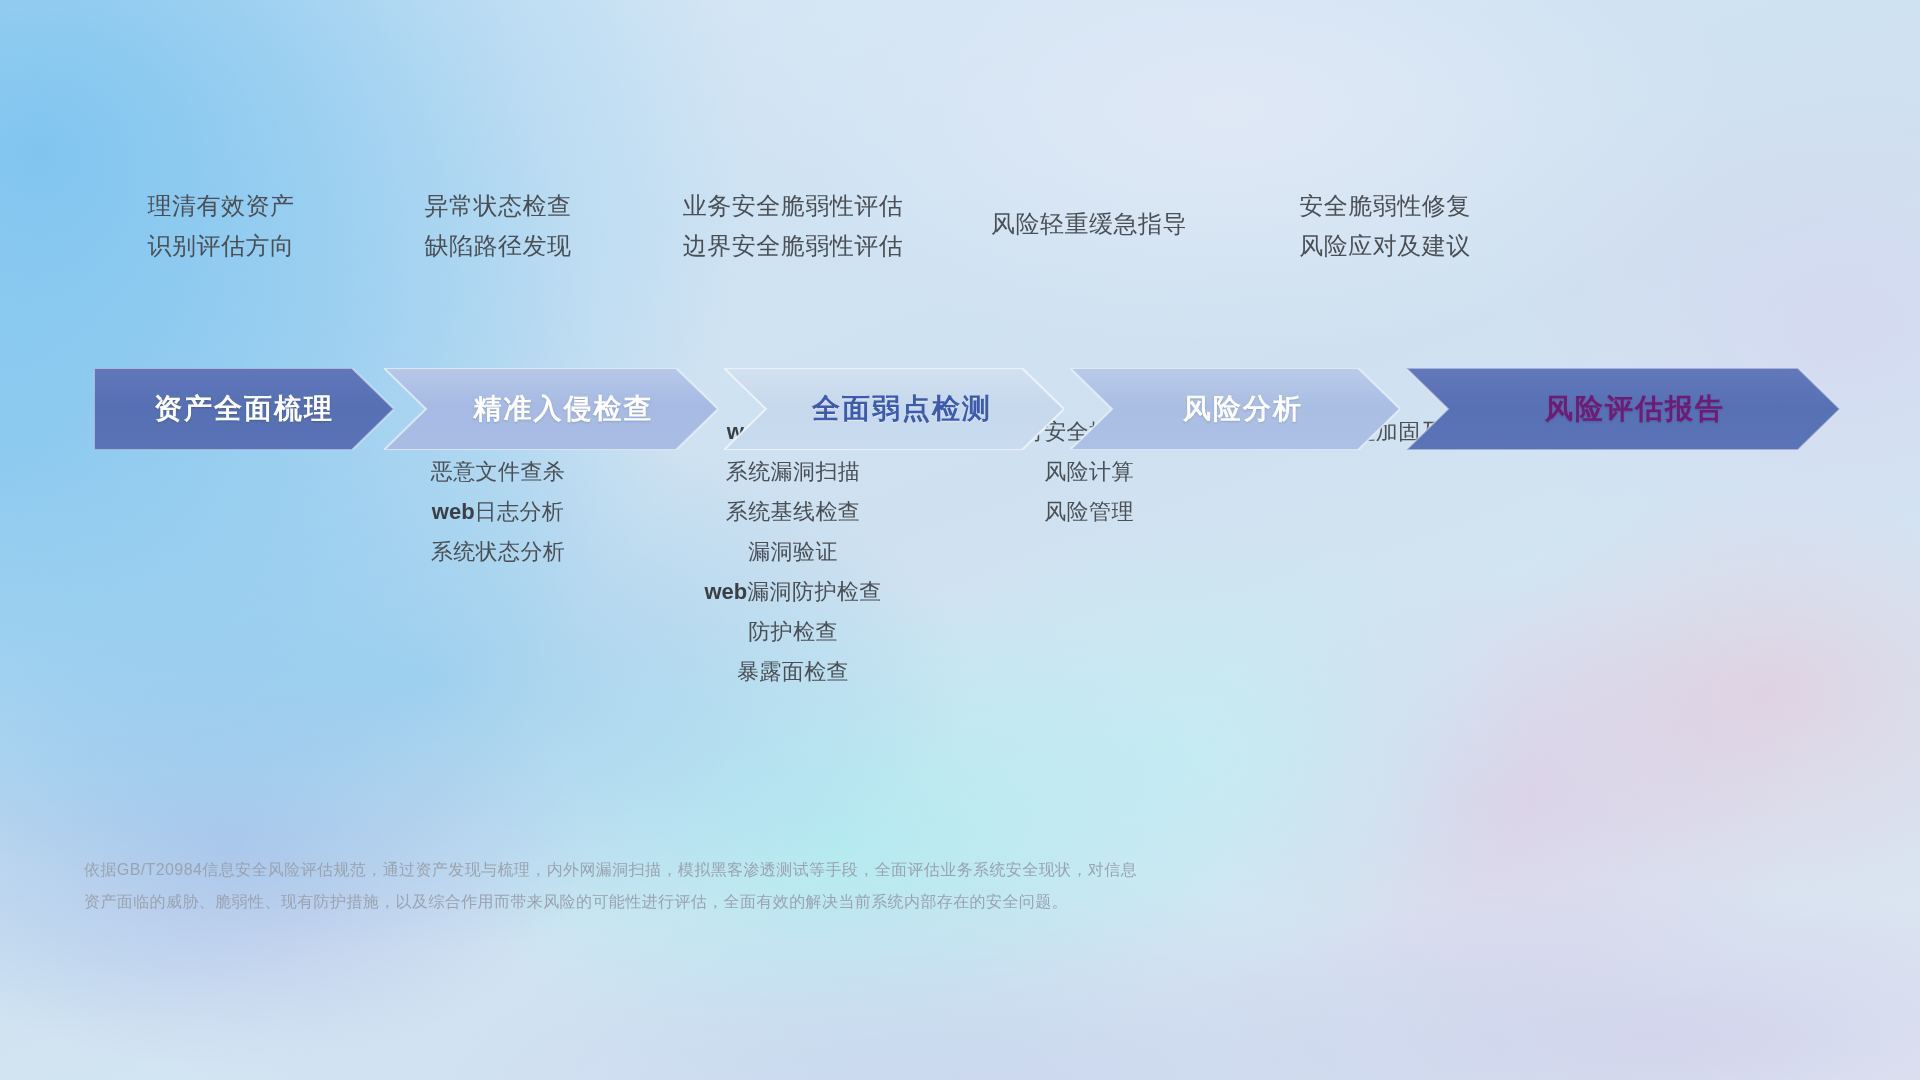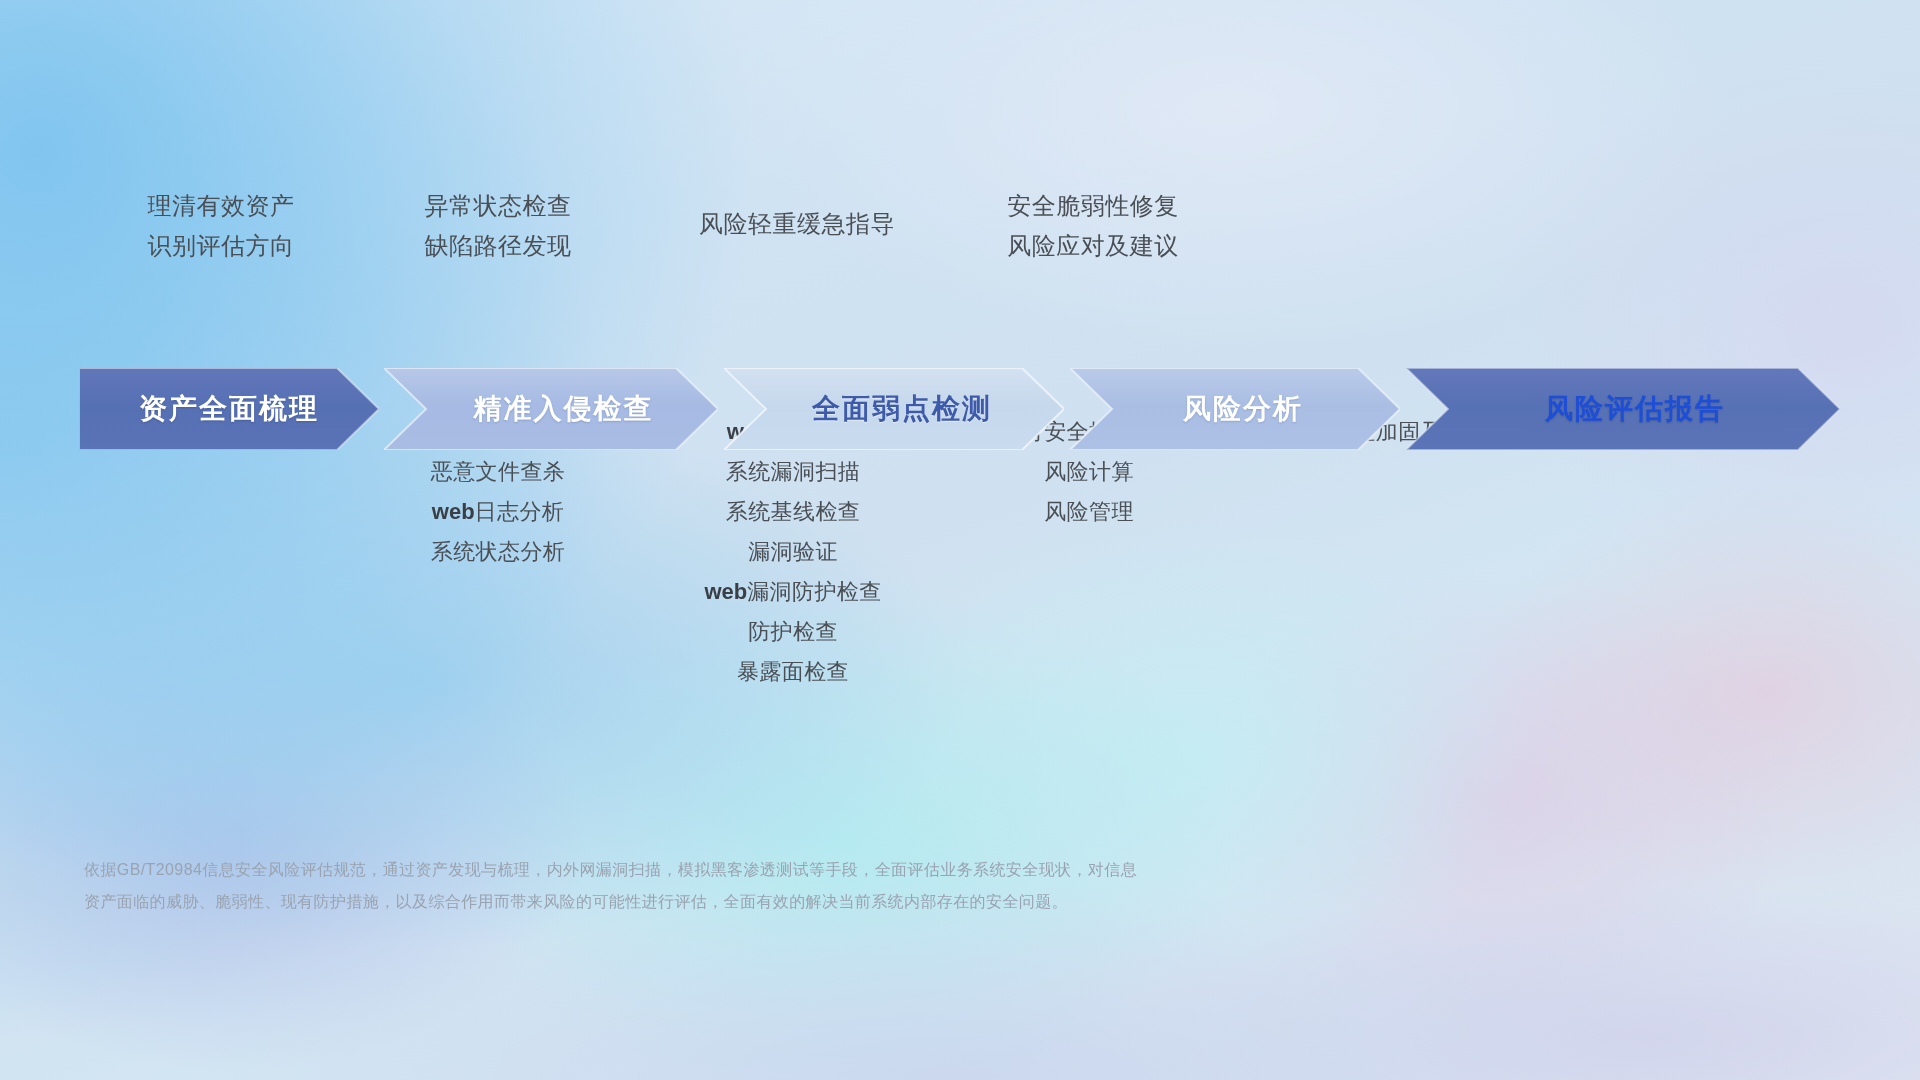--- a/index.html
+++ b/index.html
@@ -146,32 +146,36 @@
 
   <div class="cols" id="top-row">
     <div class="col c1">
       <div class="top-line">理清有效资产</div>
       <div class="top-line">识别评估方向</div>
     </div>
     <div class="col c2">
       <div class="top-line">异常状态检查</div>
       <div class="top-line">缺陷路径发现</div>
     </div>
+    <div class="col c3">
+      <div class="top-line">业务安全脆弱性评估</div>
+      <div class="top-line">边界安全脆弱性评估</div>
+    </div>
     <div class="col c4">
       <div class="top-line">风险轻重缓急指导</div>
     </div>
     <div class="col c5">
       <div class="top-line">安全脆弱性修复</div>
       <div class="top-line">风险应对及建议</div>
     </div>
   </div>
 
   <div id="banner">
 
-    <div class="chev" id="chev1" style="left:1px; width:300px;">
+    <div class="chev" id="chev1" style="left:16px; width:300px;">
       <svg class="body" viewBox="0 0 300 82" preserveAspectRatio="none">
         <defs>
           <linearGradient id="gDark1" x1="0" y1="0" x2="0" y2="1">
             <stop offset="0%" stop-color="#6177b9"></stop>
             <stop offset="48%" stop-color="#5670b4"></stop>
             <stop offset="100%" stop-color="#5a73b6"></stop>
           </linearGradient>
         </defs>
         <path d="M0,0 L258,0 L300,41 L258,82 L0,82 Z" fill="url(#gDark1)"></path>
         <path d="M0,0 L258,0 L300,41 L258,82 L0,82 Z" fill="none" stroke="#e9eef6" stroke-opacity="0.55" stroke-width="2"></path>
@@ -229,21 +233,21 @@
         <defs>
           <linearGradient id="gDark5" x1="0" y1="0" x2="0" y2="1">
             <stop offset="0%" stop-color="#6278ba"></stop>
             <stop offset="48%" stop-color="#5771b5"></stop>
             <stop offset="100%" stop-color="#5b74b7"></stop>
           </linearGradient>
         </defs>
         <path d="M0,0 L392,0 L434,41 L392,82 L0,82 L42,41 Z" fill="url(#gDark5)"></path>
         <path d="M0,0 L392,0 L434,41 L392,82 L0,82 L42,41 Z" fill="none" stroke="#e9eef6" stroke-opacity="0.5" stroke-width="2"></path>
       </svg>
-      <span class="label" style="color:#1d4ed8; text-shadow:0 1px 2px rgba(40,60,110,0.35); transform:translateX(12px);">风险评估报告</span>
+      <span class="label" style="color:#701a75; text-shadow:0 1px 2px rgba(40,60,110,0.35); transform:translateX(12px);">风险评估报告</span>
     </div>
   </div>
 
   <div class="cols" id="bottom-row">
 
     <div class="col c1">
       <div class="item"><span class="en"></span><span>业务系统梳理</span></div>
     </div>
 
     <div class="col c2">

